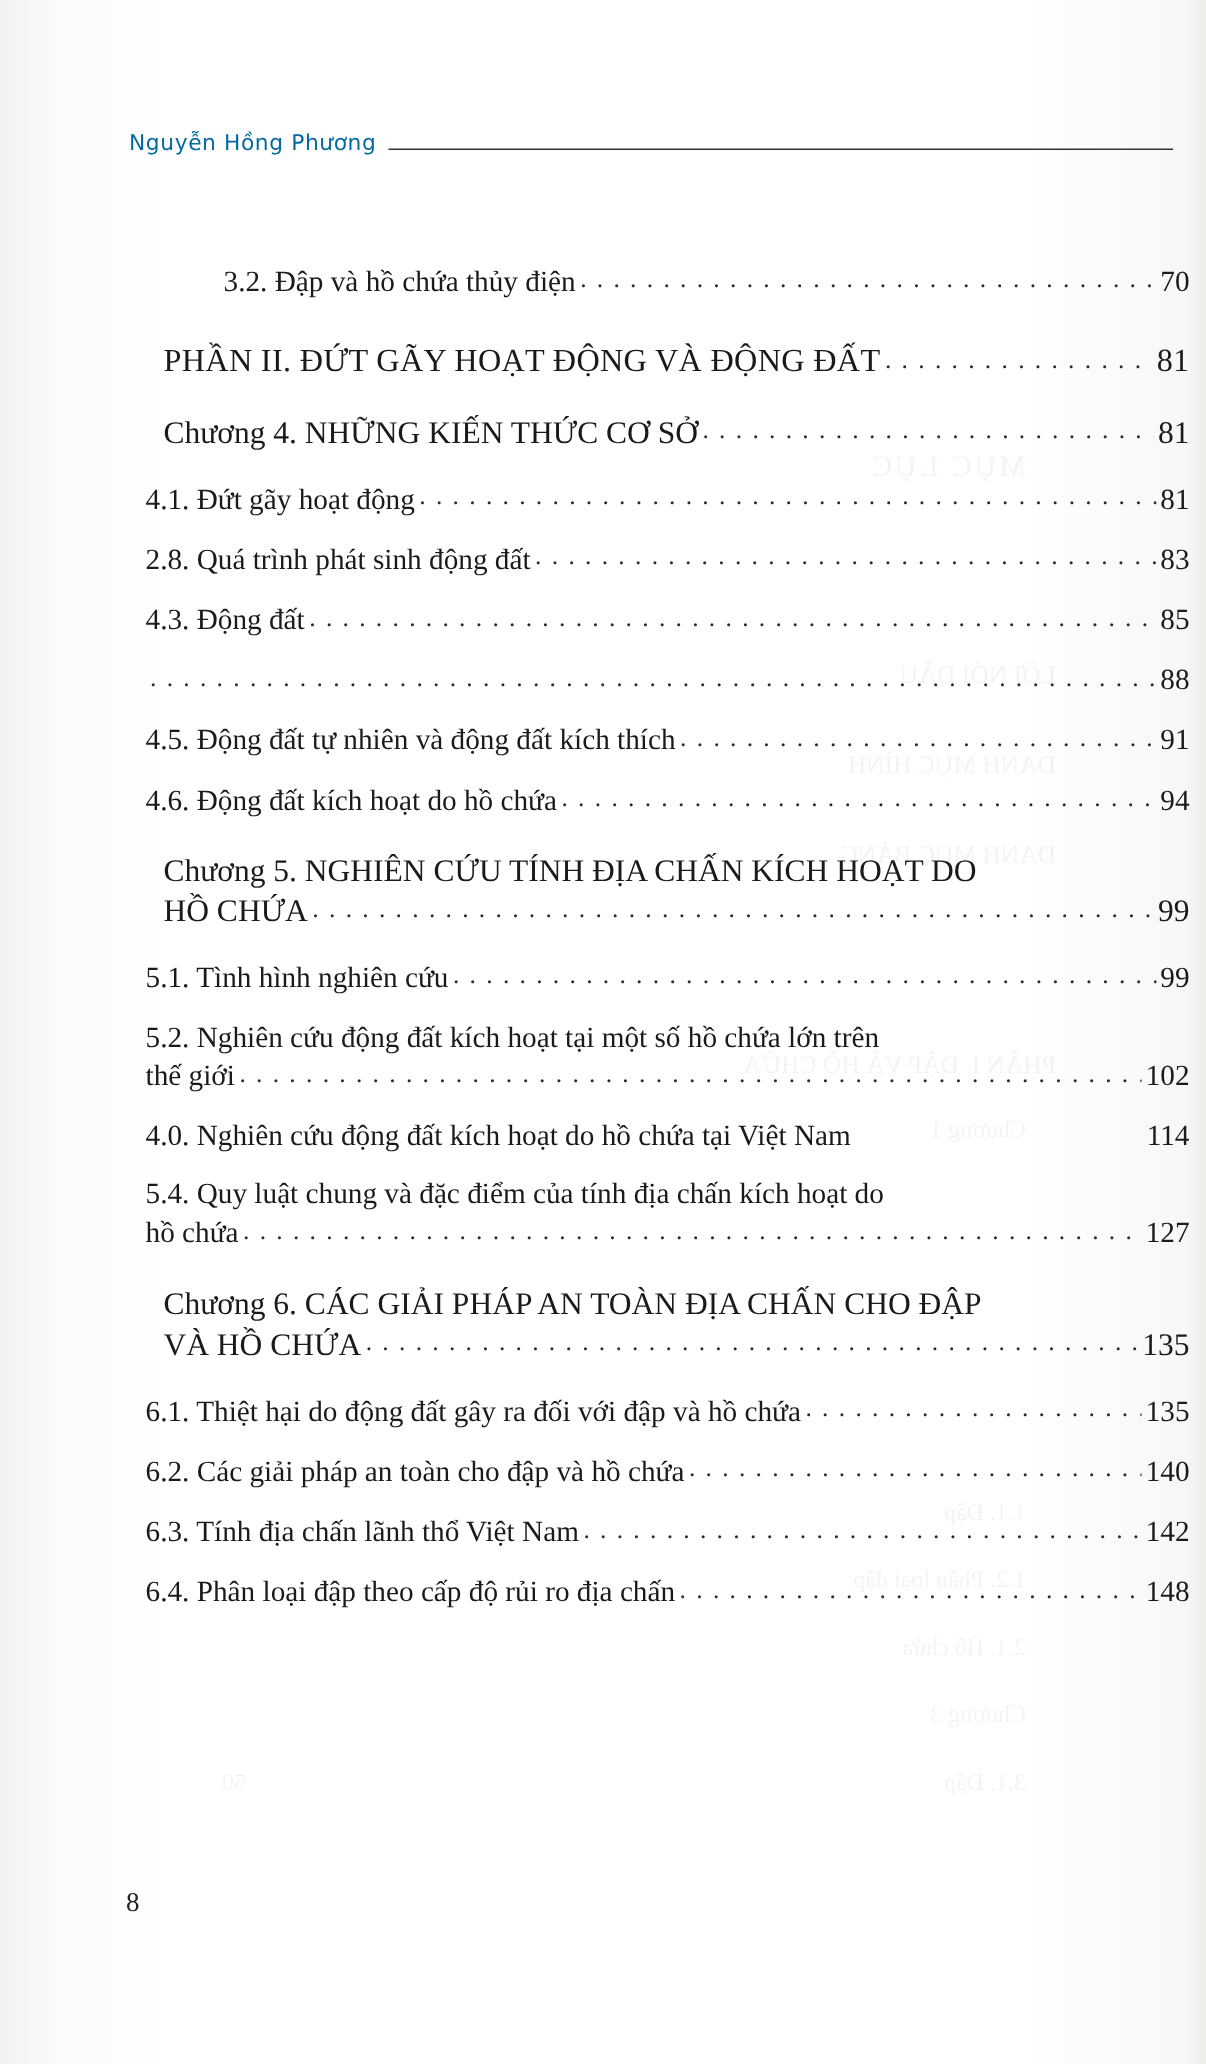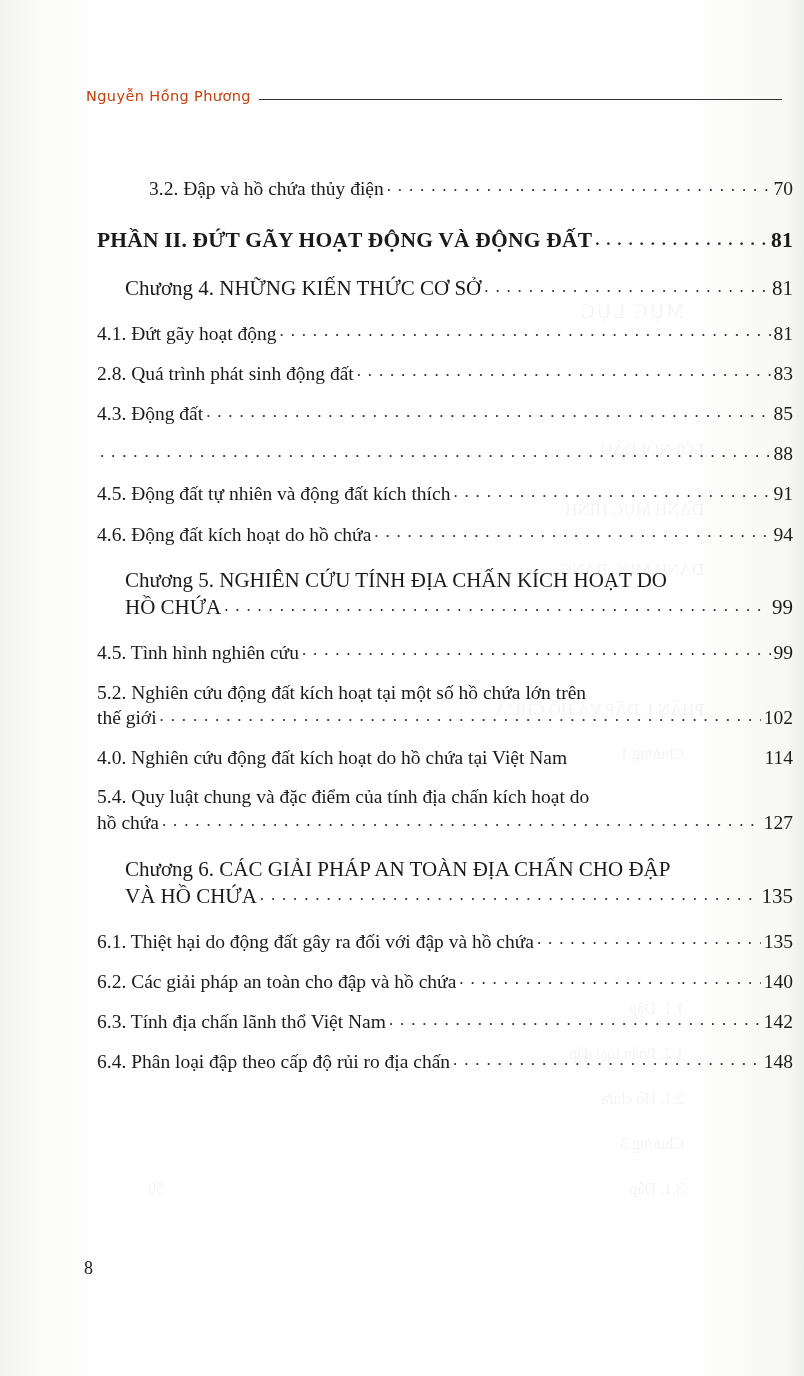--- a/index.html
+++ b/index.html
@@ -49,21 +49,21 @@
     left: 86px;
     right: 22px;
     display: flex;
     align-items: center;
     gap: 8px;
   }
   .runhead-name {
     font-family: "DejaVu Sans", sans-serif;
     font-size: 14.5px;
     letter-spacing: 0.4px;
-    color: #c2410c;
+    color: #0369a1;
     white-space: nowrap;
   }
   .runhead-rule {
     flex: 1;
     height: 1px;
     background: #333;
     margin-top: 6px;
   }
 
   
@@ -100,30 +100,30 @@
   
   .entry.wrap {
     display: block;
   }
   .entry.wrap .line2 {
     display: flex;
     align-items: center;
   }
 
   .lvl-part {
-    font-weight: bold;
+    font-weight: normal;
     font-size: 21.5px;
     letter-spacing: 0.2px;
-    margin-left: 0px;
+    margin-left: 12px;
     margin-top: 26px;
     margin-bottom: 20px;
   }
   .lvl-chapter {
     font-size: 21px;
-    margin-left: 28px;
+    margin-left: 12px;
     margin-top: 20px;
     margin-bottom: 18px;
   }
   .lvl-section {
     font-size: 19.5px;
   }
   .lvl-top {
     margin-left: 52px;
     font-size: 19.5px;
     margin-bottom: 26px;
@@ -212,21 +212,21 @@
       </div>
       <div class="entry lvl-chapter wrap">
         <div>Chương 5. NGHIÊN CỨU TÍNH ĐỊA CHẤN KÍCH HOẠT DO</div>
         <div class="line2">
           <span class="txt">HỒ CHỨA</span>
           <span class="dots">. . . . . . . . . . . . . . . . . . . . . . . . . . . . . . . . . . . . . . . . . . . . . . . . . . . . . . . . . . . . . . . . . . . . . . . . . . . . . . . . . . . . . . . . . . . . . . . . . . . . . . . . . . . . . . . . . . . . . . . .</span>
           <span class="pg">99</span>
         </div>
       </div>
       <div class="entry lvl-section">
-        <span class="txt">4.5. Tình hình nghiên cứu</span>
+        <span class="txt">5.1. Tình hình nghiên cứu</span>
         <span class="dots">. . . . . . . . . . . . . . . . . . . . . . . . . . . . . . . . . . . . . . . . . . . . . . . . . . . . . . . . . . . . . . . . . . . . . . . . . . . . . . . . . . . . . . . . . . . . . . . . . . . . . . . . . . . . . . . . . . . . . . . .</span>
         <span class="pg">99</span>
       </div>
       <div class="entry lvl-section wrap">
         <div>5.2. Nghiên cứu động đất kích hoạt tại một số hồ chứa lớn trên</div>
         <div class="line2">
           <span class="txt">thế giới</span>
           <span class="dots">. . . . . . . . . . . . . . . . . . . . . . . . . . . . . . . . . . . . . . . . . . . . . . . . . . . . . . . . . . . . . . . . . . . . . . . . . . . . . . . . . . . . . . . . . . . . . . . . . . . . . . . . . . . . . . . . . . . . . . . .</span>
           <span class="pg">102</span>
         </div>

